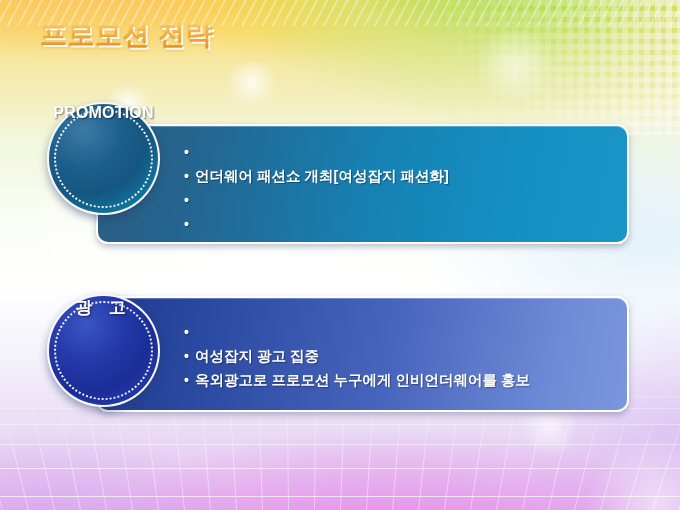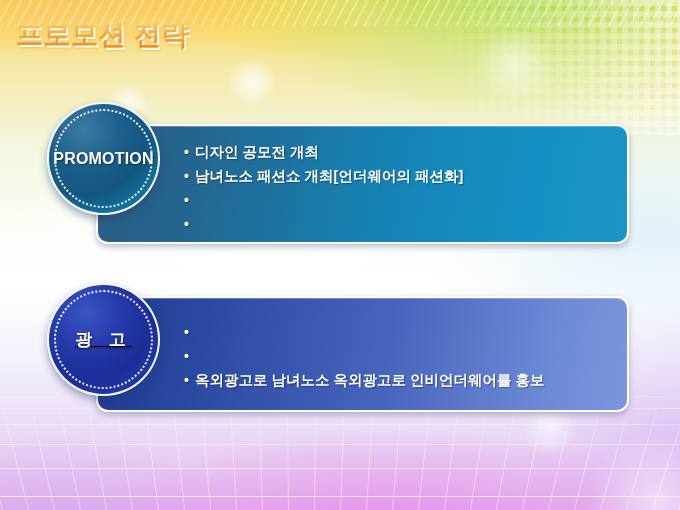--- a/index.html
+++ b/index.html
@@ -70,21 +70,21 @@
   .bg-grid .v {
     position:absolute; bottom:0; width:1px; height:118px;
     background:linear-gradient(180deg, rgba(255,255,255,0) 0%, rgba(255,255,255,.85) 55%);
     transform-origin:bottom center;
   }
   
   .orb { position:absolute; border-radius:50%; pointer-events:none; }
 
   
   .title {
-    position:absolute; left:16px; top:17px;
+    position:absolute; left:40px; top:17px;
     font-size:27px; font-weight:700; letter-spacing:.5px;
     color:#f0a32c;
     background:linear-gradient(180deg,#fbd887 0%,#f3ad3c 46%,#e08a1c 100%);
     -webkit-background-clip:text; background-clip:text;
     -webkit-text-fill-color:transparent;
     filter:drop-shadow(2px 2px 0 rgba(255,255,255,.92)) drop-shadow(0 1px 1px rgba(180,110,20,.25));
     white-space:nowrap;
   }
 
   
@@ -119,36 +119,35 @@
     flex:0 0 auto; width:11px;
     text-align:left; font-size:14px; line-height:24px;
   }
 
   
   .badge {
     position:absolute;
     width:113px; height:113px;
     border-radius:50%;
     border:2px solid rgba(255,255,255,.96);
-    display:flex; align-items:center; justify-content:center;
+    display:flex; align-items:flex-start; justify-content:center;
     box-shadow:0 4px 8px rgba(40,55,100,.45);
   }
   .badge::after {
     content:""; position:absolute;
     inset:5px; border-radius:50%;
     border:2px dotted rgba(255,255,255,.92);
   }
   #badge-1 {
     left:47px; top:102px;
     background:radial-gradient(circle at 32% 24%, #3c7ba4 0%, #1d5f8c 34%, #14567f 58%, #0e8fbe 100%);
   }
   #badge-2 {
-    left:47px; top:283px;
+    left:47px; top:294px;
     background:radial-gradient(circle at 34% 26%, #3a55c4 0%, #2438a8 36%, #1b2d96 62%, #2a42b8 100%);
-    text-decoration:underline;
   }
   .badge-label {
     position:relative; z-index:2;
     color:#ffffff; font-weight:700;
     text-shadow:1px 1px 2px rgba(0,0,0,.5);
     white-space:nowrap;
   }
   #badge-1 .badge-label { font-size:16px; letter-spacing:.2px; }
   #badge-2 .badge-label { font-size:17px; letter-spacing:6px; }
 </style>
@@ -202,49 +201,49 @@
   <div class="orb" style="left:106px;top:82px;width:44px;height:44px;background:radial-gradient(circle,rgba(255,255,255,.85) 0%,rgba(255,255,255,0) 68%);"></div>
   <div class="orb" style="left:222px;top:62px;width:60px;height:40px;background:radial-gradient(circle,rgba(255,255,255,.8) 0%,rgba(255,255,255,0) 70%);"></div>
   <div class="orb" style="left:470px;top:30px;width:90px;height:70px;background:radial-gradient(circle,rgba(255,255,255,.55) 0%,rgba(255,255,255,0) 70%);"></div>
 
   <div class="title">프로모션 전략</div>
 
   <div class="panel" id="panel-1">
     <div class="bullets">
       <div class="bullet">
         <span class="dot">•</span>
-        <span>디자인 공모전 개최</span>
-      </div>
-      <div class="bullet">
-        <span class="dot">•</span>
-        <span>남녀노소 패션쇼 개최[언더웨어의 패션화]</span>
+      </div>
+      <div class="bullet">
+        <span class="dot">•</span>
+        <span>언더웨어 패션쇼 개최[여성잡지 패션화]</span>
       </div>
       <div class="bullet">
         <span class="dot">•</span>
       </div>
       <div class="bullet">
         <span class="dot">•</span>
       </div>
     </div>
   </div>
   <div class="badge" id="badge-1">
     <span class="badge-label">PROMOTION</span>
   </div>
 
   <div class="panel" id="panel-2">
     <div class="bullets">
       <div class="bullet">
         <span class="dot">•</span>
       </div>
       <div class="bullet">
         <span class="dot">•</span>
-      </div>
-      <div class="bullet">
-        <span class="dot">•</span>
-        <span>옥외광고로 남녀노소 옥외광고로 인비언더웨어를 홍보</span>
+        <span>여성잡지 광고 집중</span>
+      </div>
+      <div class="bullet">
+        <span class="dot">•</span>
+        <span>옥외광고로 프로모션 누구에게 인비언더웨어를 홍보</span>
       </div>
     </div>
   </div>
   <div class="badge" id="badge-2">
     <span class="badge-label">광    고</span>
   </div>
 
 </div>
 
 </body></html>

